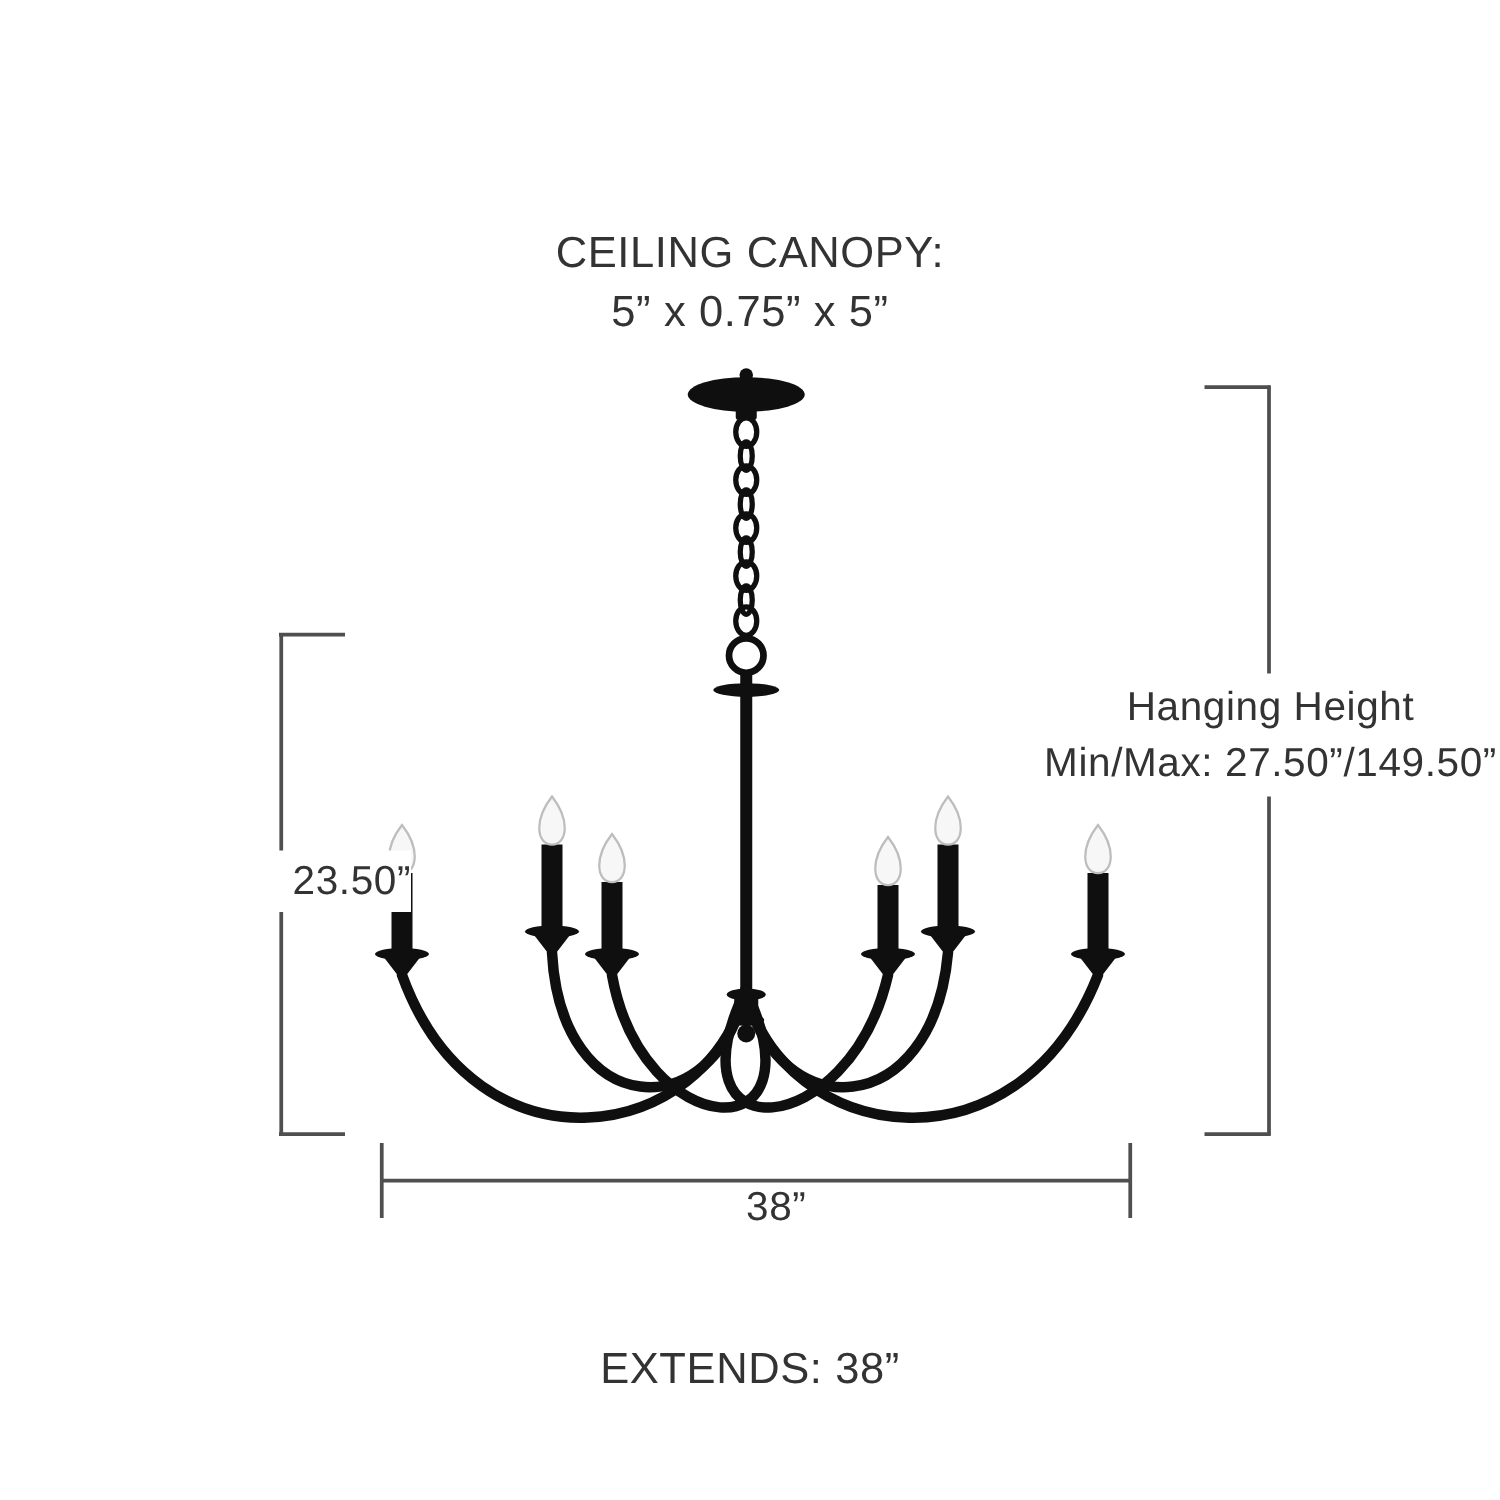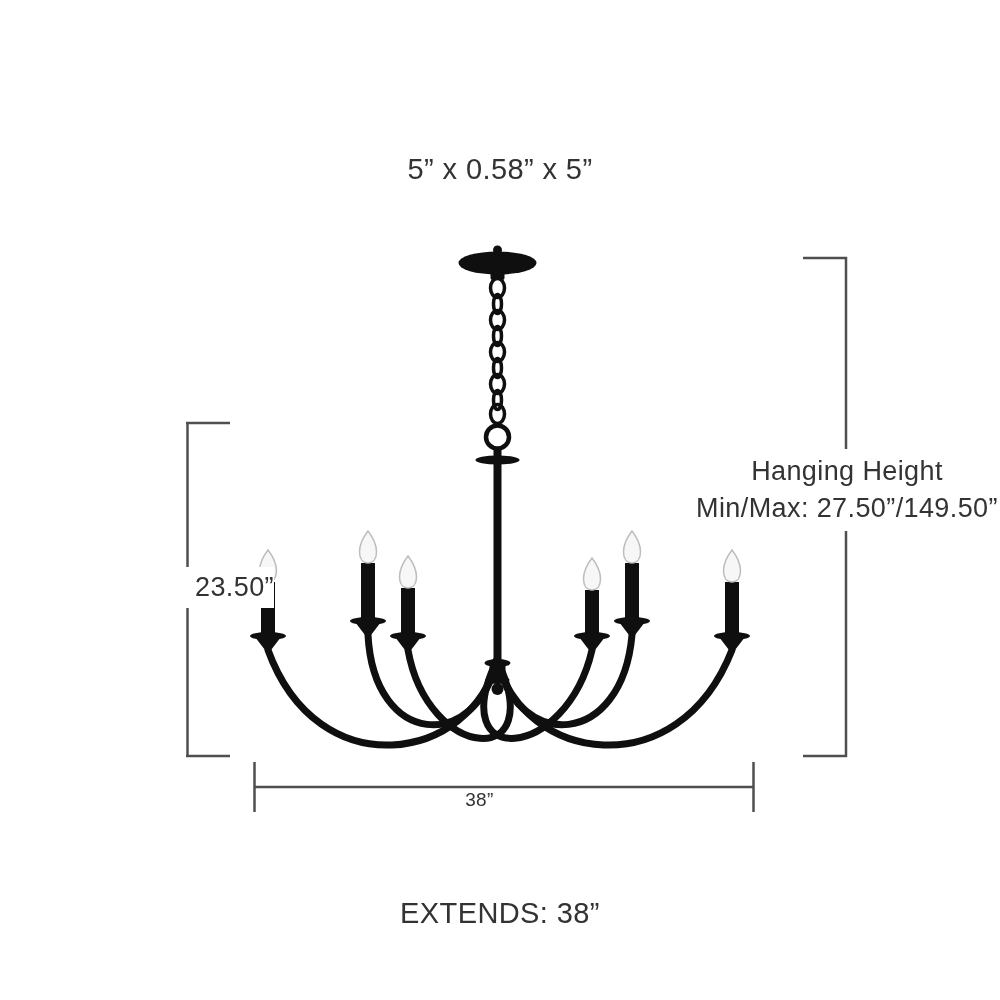--- a/index.html
+++ b/index.html
@@ -50,44 +50,45 @@
     left: 686px;
     width: 322px;
     text-align: center;
     font-size: 27px;
     line-height: 37px;
     background: #ffffff;
     padding: 4px 0;
   }
   .bottom-dim-label {
     top: 789px;
-    left: 397px;
+    left: 435px;
     width: 165px;
     text-align: center;
-    font-size: 19px;
+    font-size: 27px;
   }
   .extends-label {
     top: 897px;
     left: 0;
     width: 100%;
     text-align: center;
     font-size: 29px;
   }
   .fixture-stroke { stroke: var(--fixture, #0f0f0f); fill: none; }
   .fixture-fill   { fill: var(--fixture, #0f0f0f); }
   .dim-line       { stroke: var(--dimension-line, #4f4f4f); stroke-width: 2.5; }
   .bulb-shape     { fill: var(--bulb, #f7f7f7); stroke: #bdbdbd; stroke-width: 1.5; }
 </style>
 </head>
 <body>
 
 <div class="canvas">
 
   <div class="label top-label">
-    <div>5” x 0.58” x 5”</div>
+    <div>CEILING CANOPY:</div>
+    <div>5” x 0.75” x 5”</div>
   </div>
 
   <svg class="diagram-svg" width="1000" height="1000" viewBox="0 0 1000 1000">
 
     <g>
       <line class="dim-line" x1="187.5" y1="422" x2="187.5" y2="757"></line>
       <line class="dim-line" x1="186" y1="423" x2="230" y2="423"></line>
       <line class="dim-line" x1="186" y1="756" x2="230" y2="756"></line>
     </g>
     <g>

